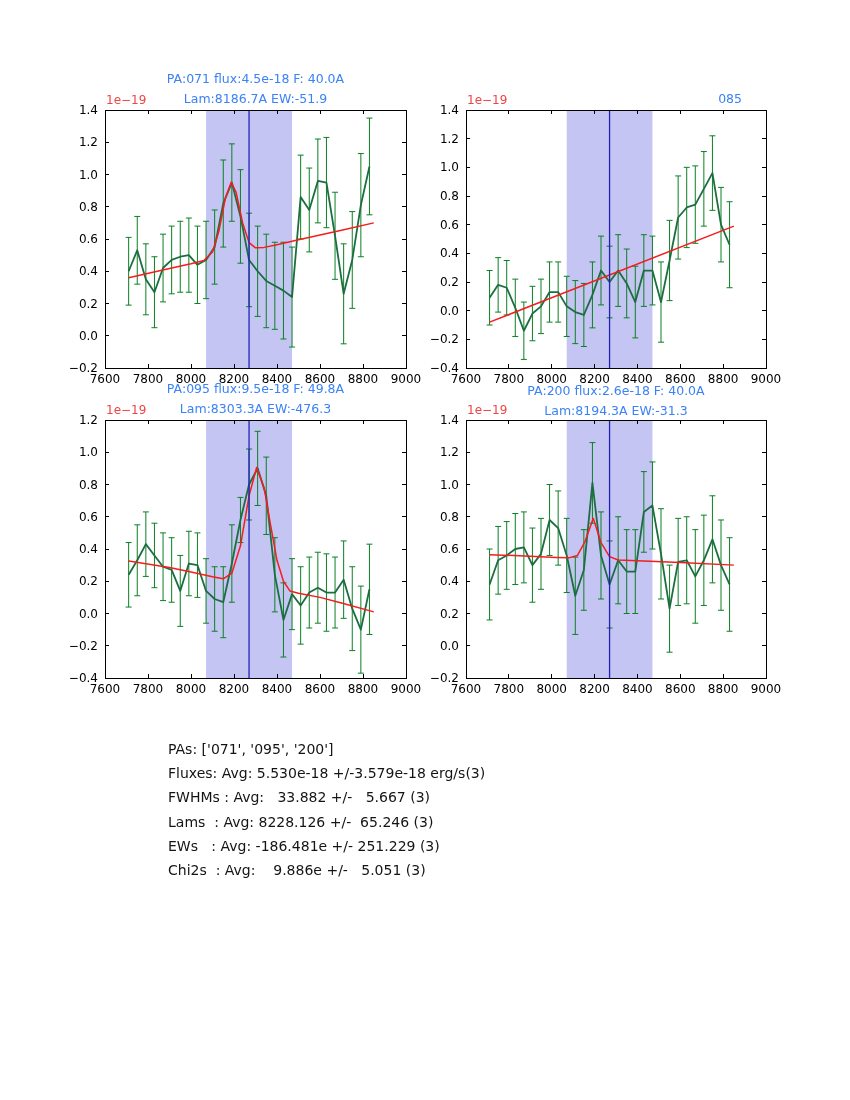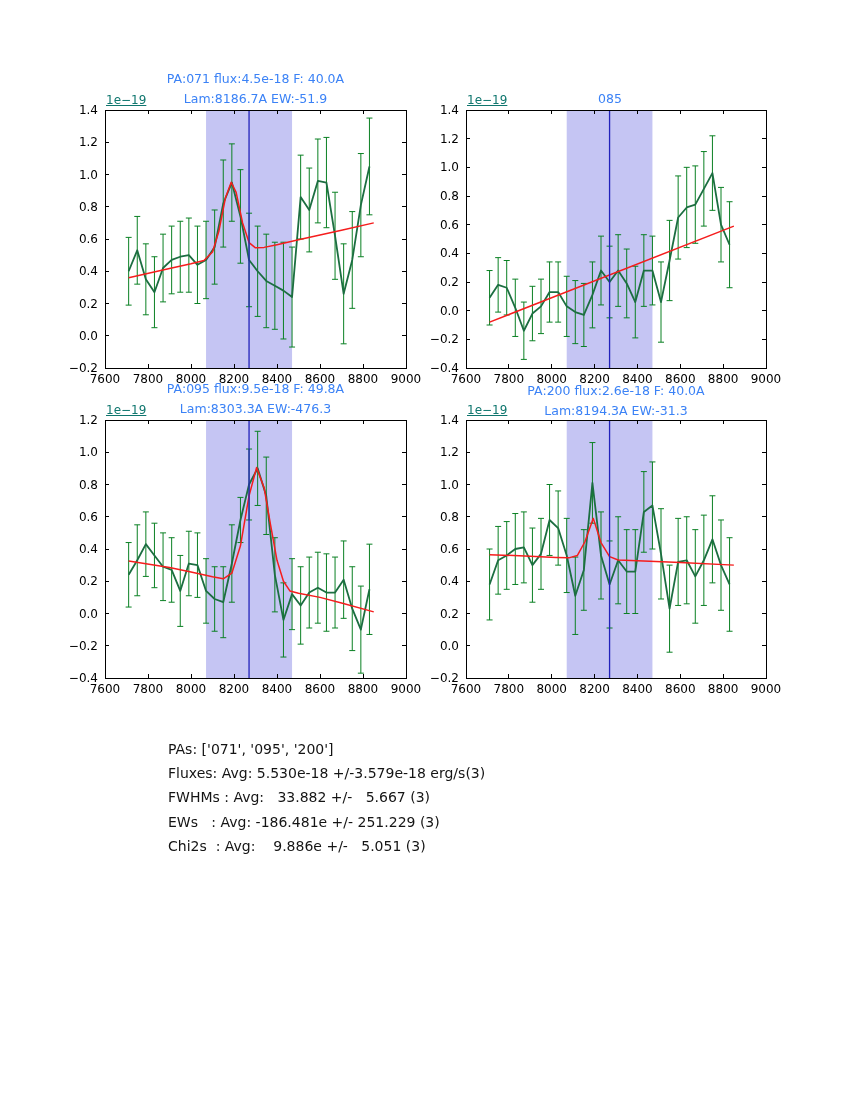--- a/index.html
+++ b/index.html
@@ -4,21 +4,21 @@
 <style>
   html,body { margin:0; padding:0; background:#ffffff; }
   body { width:850px; height:1100px; font-family:"DejaVu Sans","Liberation Sans",sans-serif; }
   .canvas { position:relative; width:850px; height:1100px; background:#ffffff; overflow:hidden; }
   svg.plots { position:absolute; left:0; top:0; }
   .subplot-title {
     position:absolute; text-align:center; white-space:pre-line;
     font-size:12.5px; line-height:20px; color:#3b82f6;
   }
   .offset-label {
-    position:absolute; font-size:12px; color:#0f766e; line-height:12px;text-decoration:underline;
+    position:absolute; font-size:12px; color:#ef4444; line-height:12px;
   }
   .summary {
     position:absolute; left:168px; top:741px; color:#141414;
     font-size:14px;
   }
   .summary .line { white-space:pre; height:24.2px; }
 </style>
 </head>
 <body>
 
@@ -155,32 +155,33 @@
         <text x="459" y="553" text-anchor="end" font-size="12" fill="#000">0.6</text>
         <text x="459" y="520.75" text-anchor="end" font-size="12" fill="#000">0.8</text>
         <text x="459" y="488.5" text-anchor="end" font-size="12" fill="#000">1.0</text>
         <text x="459" y="456.25" text-anchor="end" font-size="12" fill="#000">1.2</text>
         <text x="459" y="424" text-anchor="end" font-size="12" fill="#000">1.4</text>
       </g>
     </svg>
 
   <div class="subplot-title" style="left: 105px; width: 301px; bottom: 991px;">PA:071 flux:4.5e-18 F: 40.0A
 Lam:8186.7A EW:-51.9</div>
-  <div class="subplot-title" style="left: 460px; width: 300px; bottom: 991px;">085</div>
+  <div class="subplot-title" style="left: 442px; width: 300px; bottom: 991px; text-align: right;">085</div>
   <div class="subplot-title" style="left: 105px; width: 301px; bottom: 681px;">PA:095 flux:9.5e-18 F: 49.8A
 Lam:8303.3A EW:-476.3</div>
   <div class="subplot-title" style="left: 466px; width: 300px; bottom: 679px;">PA:200 flux:2.6e-18 F: 40.0A
 Lam:8194.3A EW:-31.3</div>
 
   <div class="offset-label" style="left: 106px; bottom: 994px;">1e−19</div>
   <div class="offset-label" style="left: 467px; bottom: 994px;">1e−19</div>
   <div class="offset-label" style="left: 106px; bottom: 684px;">1e−19</div>
   <div class="offset-label" style="left: 467px; bottom: 684px;">1e−19</div>
 
   <div class="summary">
     <div class="line">PAs: ['071', '095', '200']</div>
     <div class="line">Fluxes: Avg: 5.530e-18 +/-3.579e-18 erg/s(3)</div>
     <div class="line">FWHMs : Avg:   33.882 +/-   5.667 (3)</div>
+    <div class="line">Lams  : Avg: 8228.126 +/-  65.246 (3)</div>
     <div class="line">EWs   : Avg: -186.481e +/- 251.229 (3)</div>
     <div class="line">Chi2s  : Avg:    9.886e +/-   5.051 (3)</div>
   </div>
 
 </div>
 
 </body></html>

